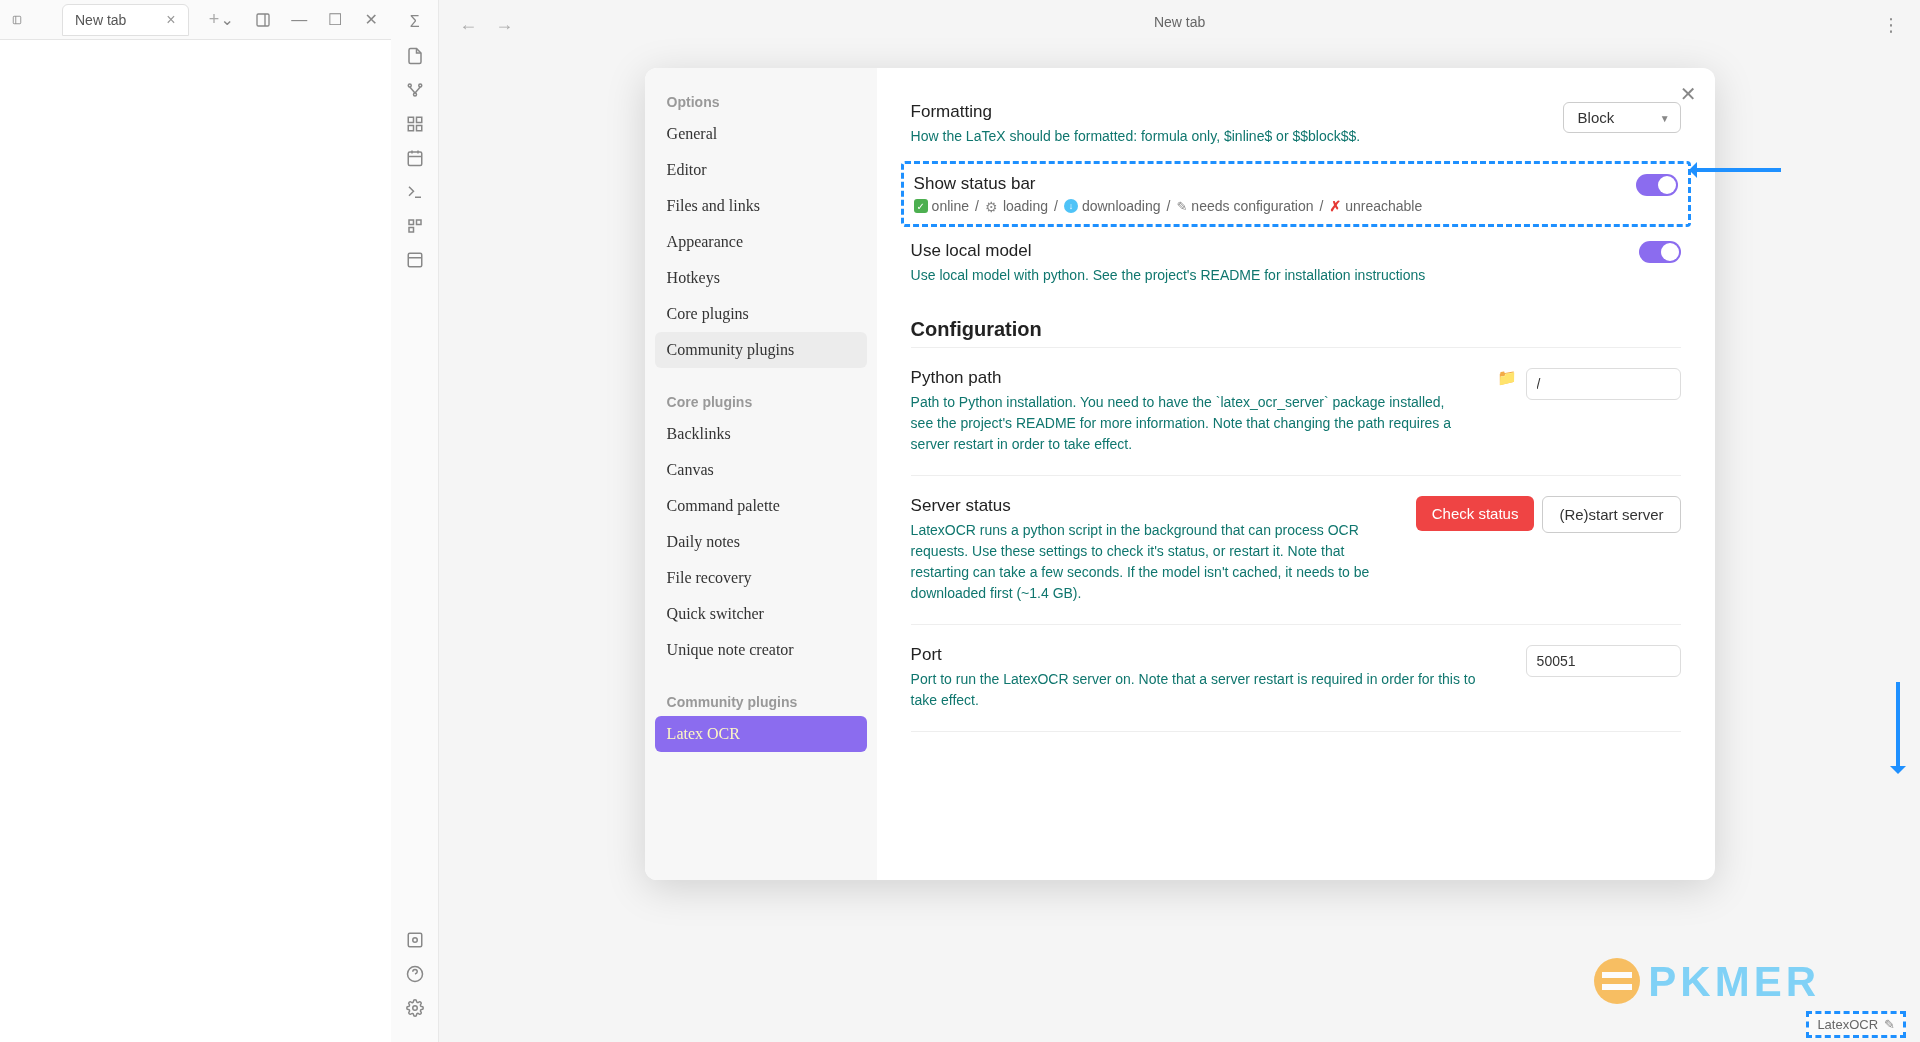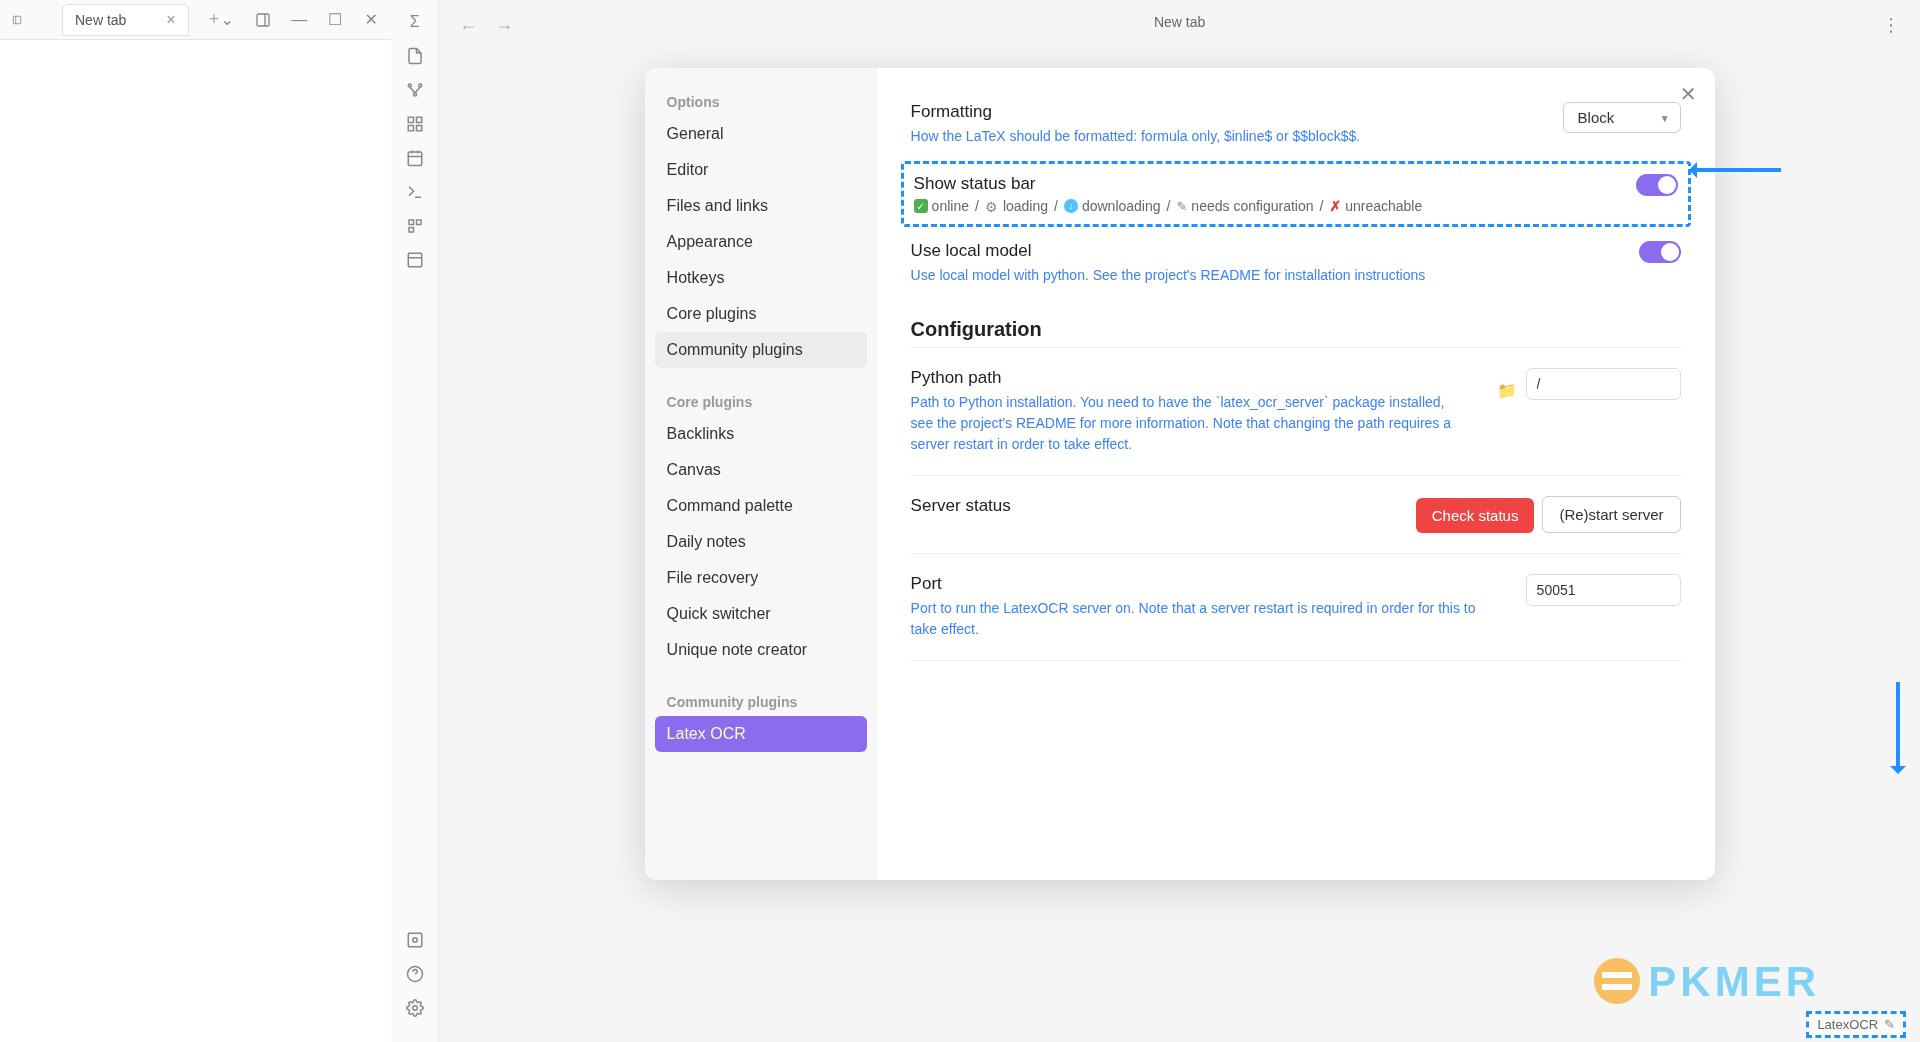--- a/index.html
+++ b/index.html
@@ -25,32 +25,32 @@
     .main-area { flex: 1; background: #f5f5f5; position: relative; }
     .tab-header { padding: 14px 24px; font-size: 14px; color: #666; text-align: center; }
     .nav-arrows { position: absolute; top: 14px; left: 20px; display: flex; gap: 18px; color: #aaa; font-size: 18px; }
     .more-icon-tr { position: absolute; top: 14px; right: 20px; color: #888; font-size: 18px; }
     
     .modal-overlay { position: absolute; inset: 0; display: flex; align-items: flex-start; justify-content: center; padding-top: 68px; }
     .modal { width: 1070px; height: 812px; background: #fff; border-radius: 12px; box-shadow: 0 8px 40px rgba(0,0,0,0.15); display: flex; overflow: hidden; }
     
     .modal-sidebar { width: 232px; background: #f7f7f7; padding: 18px 10px; overflow-y: auto; }
     .section-header { font-size: 14px; font-weight: 600; color: #999; padding: 8px 12px 6px; }
-    .nav-item { padding: 6px 12px; font-size: 16px; color: #333; cursor: pointer; border-radius: 6px; line-height: 1.5; }
+    .nav-item { padding: 6px 12px; font-size: 16px; color: #333; cursor: pointer; border-radius: 6px; line-height: 1.5; font-family: Liberation Serif, serif; }
     .nav-item.hovered { background: #ececec; }
     .nav-item.active { background: #8b6cef; color: #fef9c3; }
     
     .modal-content { flex: 1; padding: 20px 34px; overflow-y: auto; position: relative; }
     .close-btn { position: absolute; top: 14px; right: 18px; font-size: 20px; color: #888; cursor: pointer; background: none; border: none; }
     
     .setting-row { display: flex; align-items: flex-start; padding: 14px 0; gap: 29px; }
     .setting-info { flex: 1; }
     .setting-title { font-size: 17px; color: #222; font-weight: 400; margin-bottom: 4px; }
-    .setting-desc { font-size: 14px; color: #3b82f6; line-height: 1.5; }
-    .setting-control { display: flex; align-items: flex-end; flex-shrink: 0; gap: 8px; }
+    .setting-desc { font-size: 14px; color: #0f766e; line-height: 1.5; }
+    .setting-control { display: flex; align-items: flex-start; flex-shrink: 0; gap: 8px; }
     
     .select-box { border: 1px solid #ccc; border-radius: 6px; padding: 6px 32px 6px 14px; font-size: 15px; color: #333; background: #fff; position: relative; width: 118px; }
     .select-box::after { content: '▼'; position: absolute; right: 10px; top: 50%; transform: translateY(-50%); font-size: 10px; color: #888; }
     
     .toggle { width: 42px; height: 22px; background: #8b6cef; border-radius: 11px; position: relative; cursor: pointer; }
     .toggle-knob { width: 18px; height: 18px; background: #fff; border-radius: 50%; position: absolute; top: 2px; right: 2px; }
     
     .highlight-box { border: 3px dashed #1e90ff; border-radius: 4px; padding: 4px 10px; margin: 0 -10px; }
     
     .status-indicators { display: flex; align-items: center; gap: 6px; font-size: 14px; color: #666; flex-wrap: wrap; }
@@ -297,20 +297,21 @@
               <div class="setting-control">
                 <span class="folder-icon">📁</span>
                 <input class="text-input" value="/" style="">
               </div>
             </div>
 
             <div class="divider"></div>
             <div class="setting-row">
               <div class="setting-info">
                 <div class="setting-title">Server status</div>
+                <div class="setting-desc">LatexOCR runs a python script in the background that can process OCR requests. Use these settings to check it's status, or restart it. Note that restarting can take a few seconds. If the model isn't cached, it needs to be downloaded first (~1.4 GB).</div>
               </div>
               <div class="setting-control">
                 <button class="btn-primary">Check status</button>
                 <button class="btn-secondary">(Re)start server</button>
               </div>
             </div>
 
             <div class="divider"></div>
             <div class="setting-row">
               <div class="setting-info">

